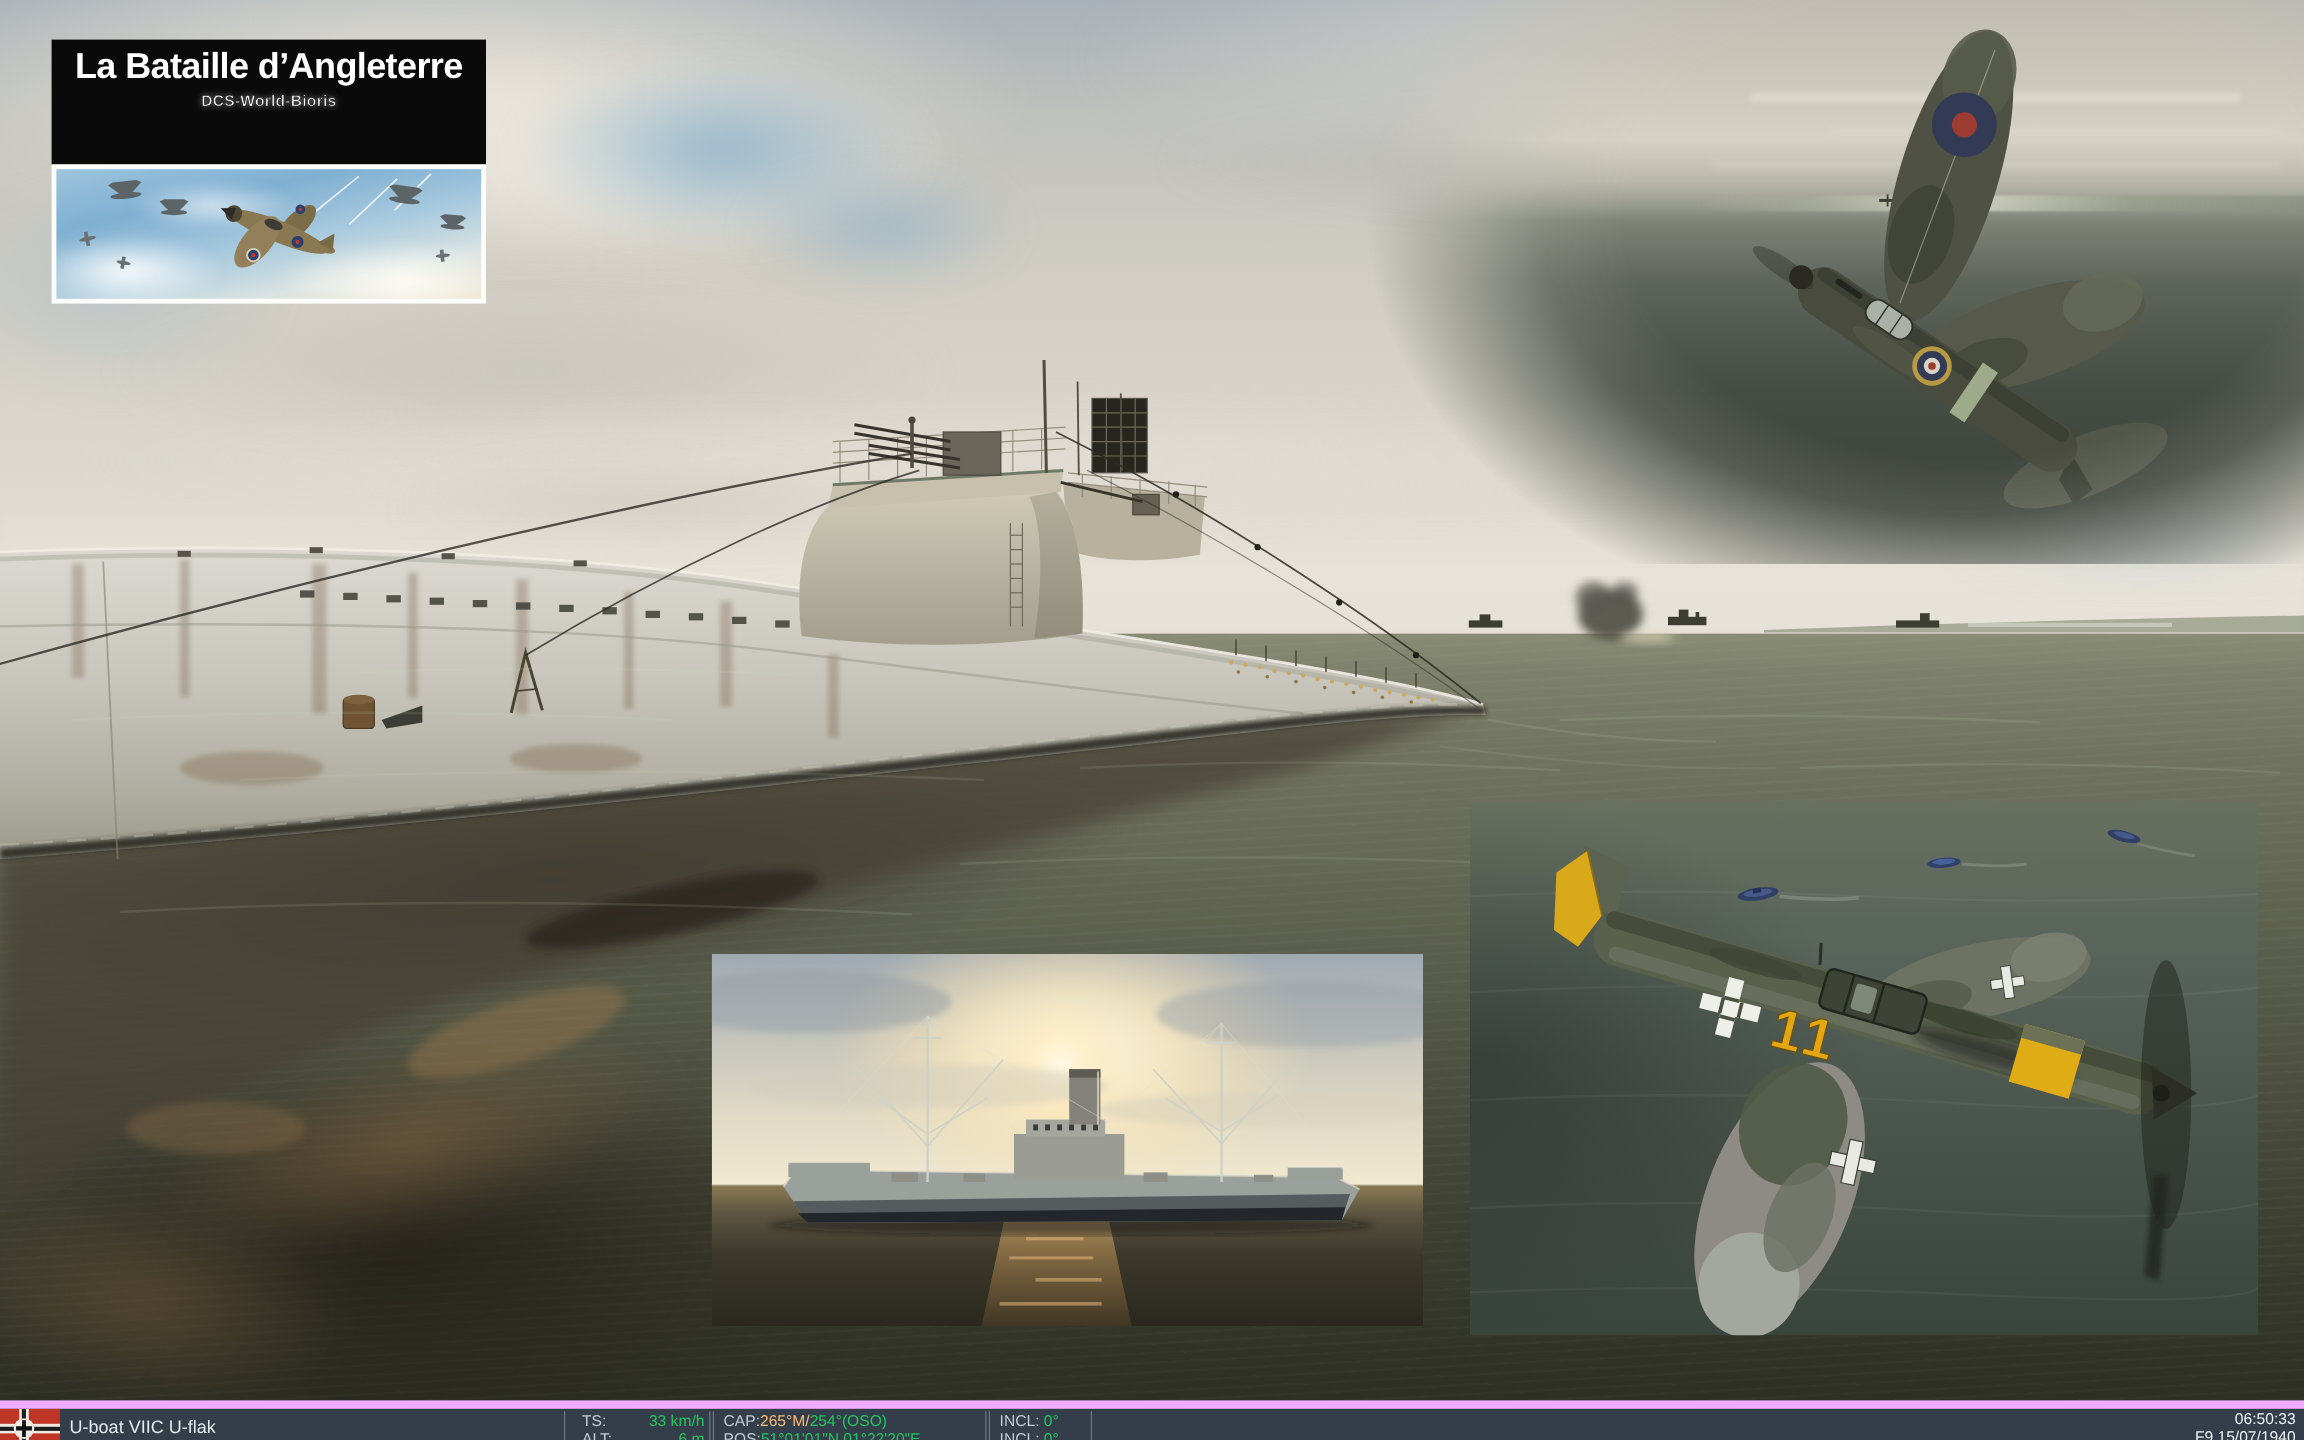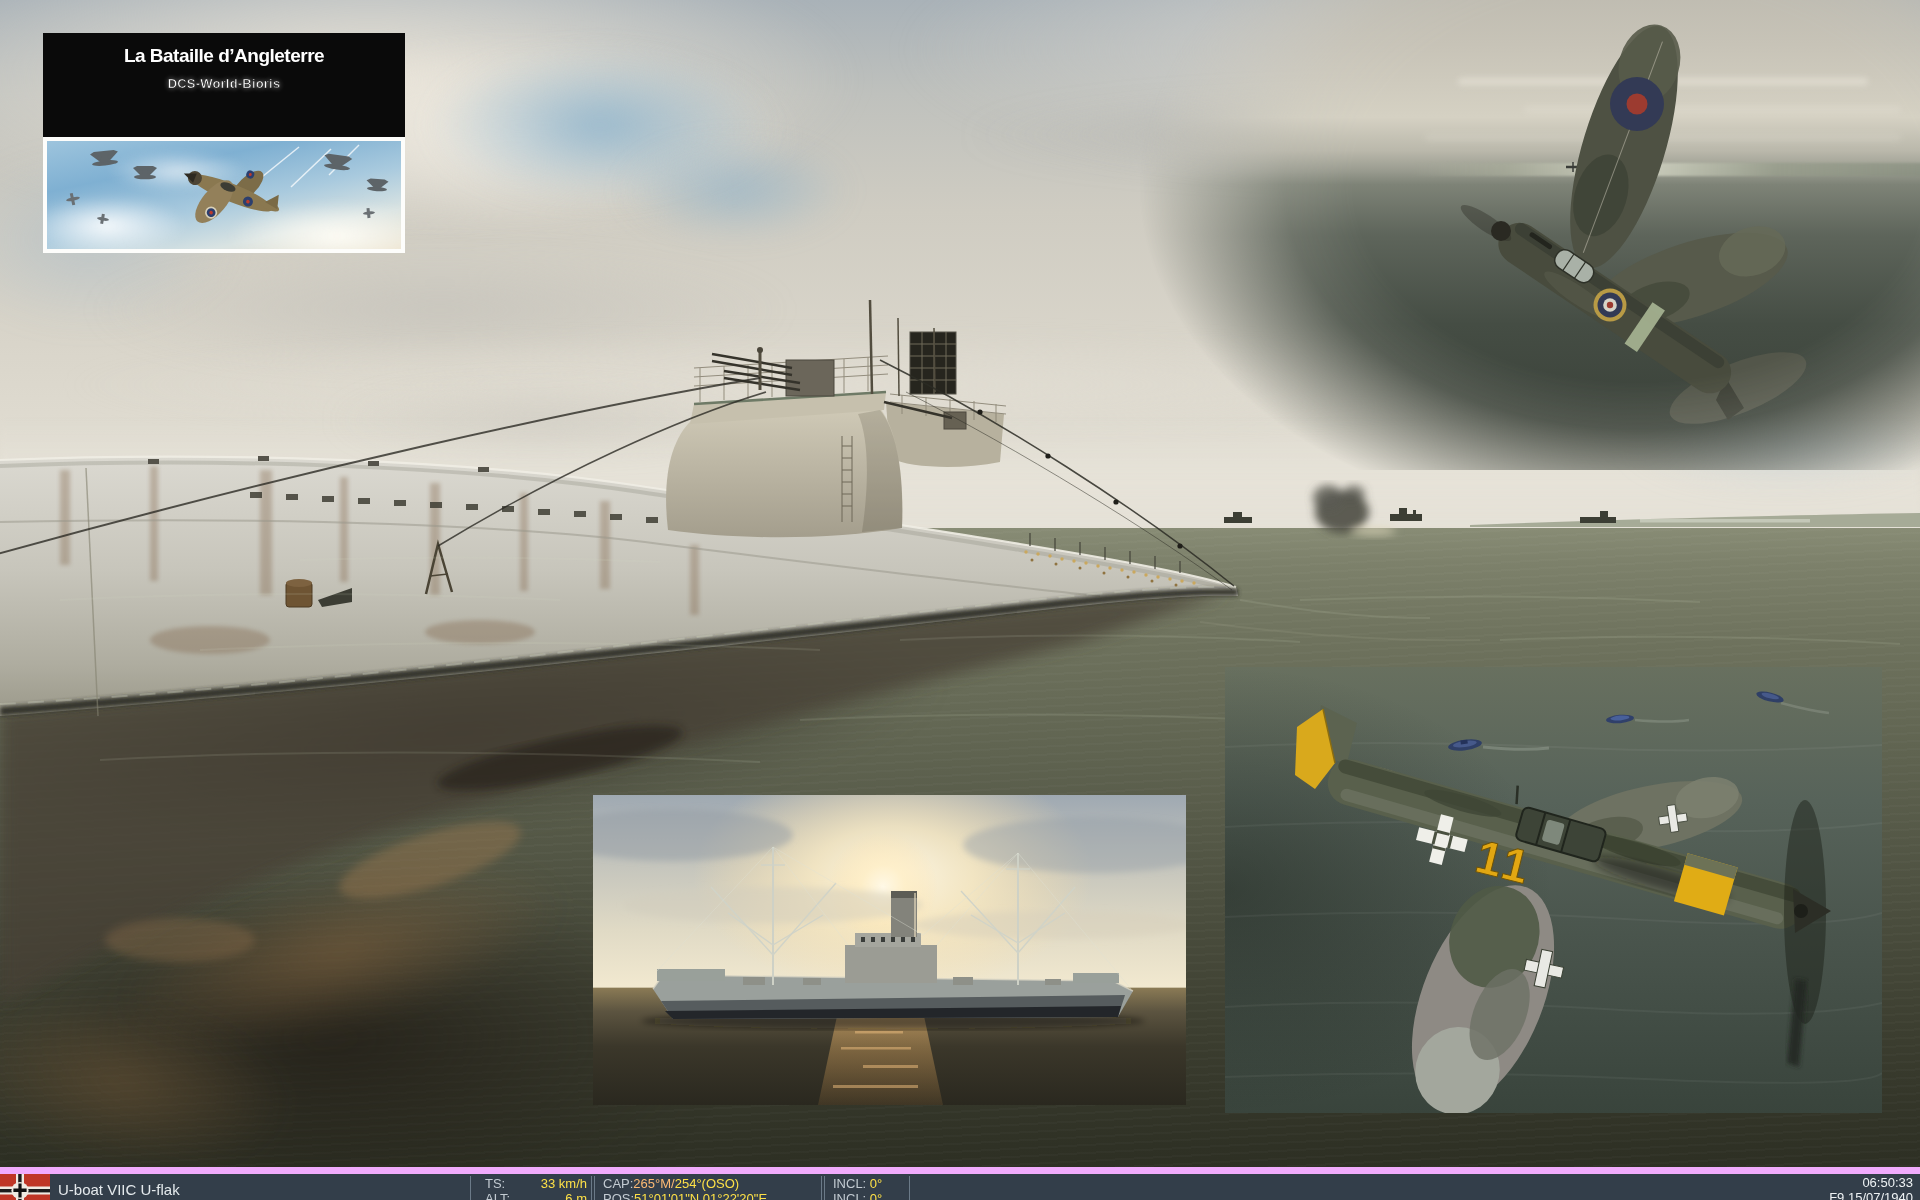--- a/index.html
+++ b/index.html
@@ -48,21 +48,21 @@
     background:linear-gradient(90deg,rgba(160,165,148,0),rgba(168,172,154,.8) 18%,rgba(214,216,199,.95) 42%,rgba(152,158,140,.85) 68%,rgba(132,140,124,.7));}
   #spit-inset .streak{position:absolute;height:7px;border-radius:6px;background:rgba(236,233,223,.55);filter:blur(3px);}
 
   
   #ship-inset{left:593px;top:795px;width:593px;height:310px;overflow:hidden;}
   #bf109-inset{left:1225px;top:667px;width:657px;height:446px;overflow:hidden;}
 
   
   #banner{left:43px;top:33px;width:362px;}
   #banner .black{background:#0a0a0a;height:104px;text-align:center;color:#fff;}
-  #banner .t1{padding-top:7px;font-size:19px;font-weight:bold;letter-spacing:-.5px;line-height:31px;}
+  #banner .t1{padding-top:7px;font-size:30px;font-weight:bold;letter-spacing:-.5px;line-height:31px;}
   #banner .t2{font-size:27px;font-weight:bold;letter-spacing:-.5px;line-height:31px;}
   #banner .t3{font-size:13px;font-weight:bold;letter-spacing:.2px;line-height:20px;margin-top:3px;
     text-shadow:0 0 5px rgba(255,255,255,.55),0 0 2px #000;-webkit-text-stroke:.6px #1a1a1a;}
   #banner .artframe{background:#fdfdfb;padding:4px;height:108px;}
   #banner .art{position:relative;width:100%;height:100%;overflow:hidden;
     background:linear-gradient(168deg,#9dc4dd 0%,#7fb0d2 28%,#a9cade 55%,#d9e3e2 78%,#e9dfc9 100%);}
   #banner .art .pc{position:absolute;border-radius:50%;filter:blur(5px);}
 
   
   #statusbar{left:0;top:1167px;width:1920px;height:33px;background:#333e4a;border-top:7px solid #f0abfc;
@@ -71,21 +71,21 @@
   #unit-name{position:absolute;left:58px;top:0;line-height:32px;font-size:15px;color:#e4e9ec;}
   #cluster{position:absolute;left:470px;top:0;height:33px;display:flex;align-items:stretch;}
   .vline{width:1px;background:#6b7a88;margin:2px 0;}
   .dblspace{width:2px;}
   .col{display:flex;flex-direction:column;justify-content:center;}
   .srow{line-height:15px;white-space:pre;display:flex;align-items:flex-end;}
   .col-ts .srow{width:102px;justify-content:space-between;padding:0 4px 0 14px;}
   .col-nav{width:218px;padding-left:8px;}
   .col-att{width:76px;padding-left:8px;}
   .lbl{color:#c3cbd2;}
-  .val{color:#fde047;}
+  .val{color:#22c55e;}
   .cyan{color:#fdba74;}
   #clock{position:absolute;right:7px;top:1px;text-align:right;line-height:15px;}
 </style>
 </head>
 <body>
 
 <div id="viewport" class="abs">
 
   <div id="sky" class="abs">
     <div class="cloud c1"></div>

